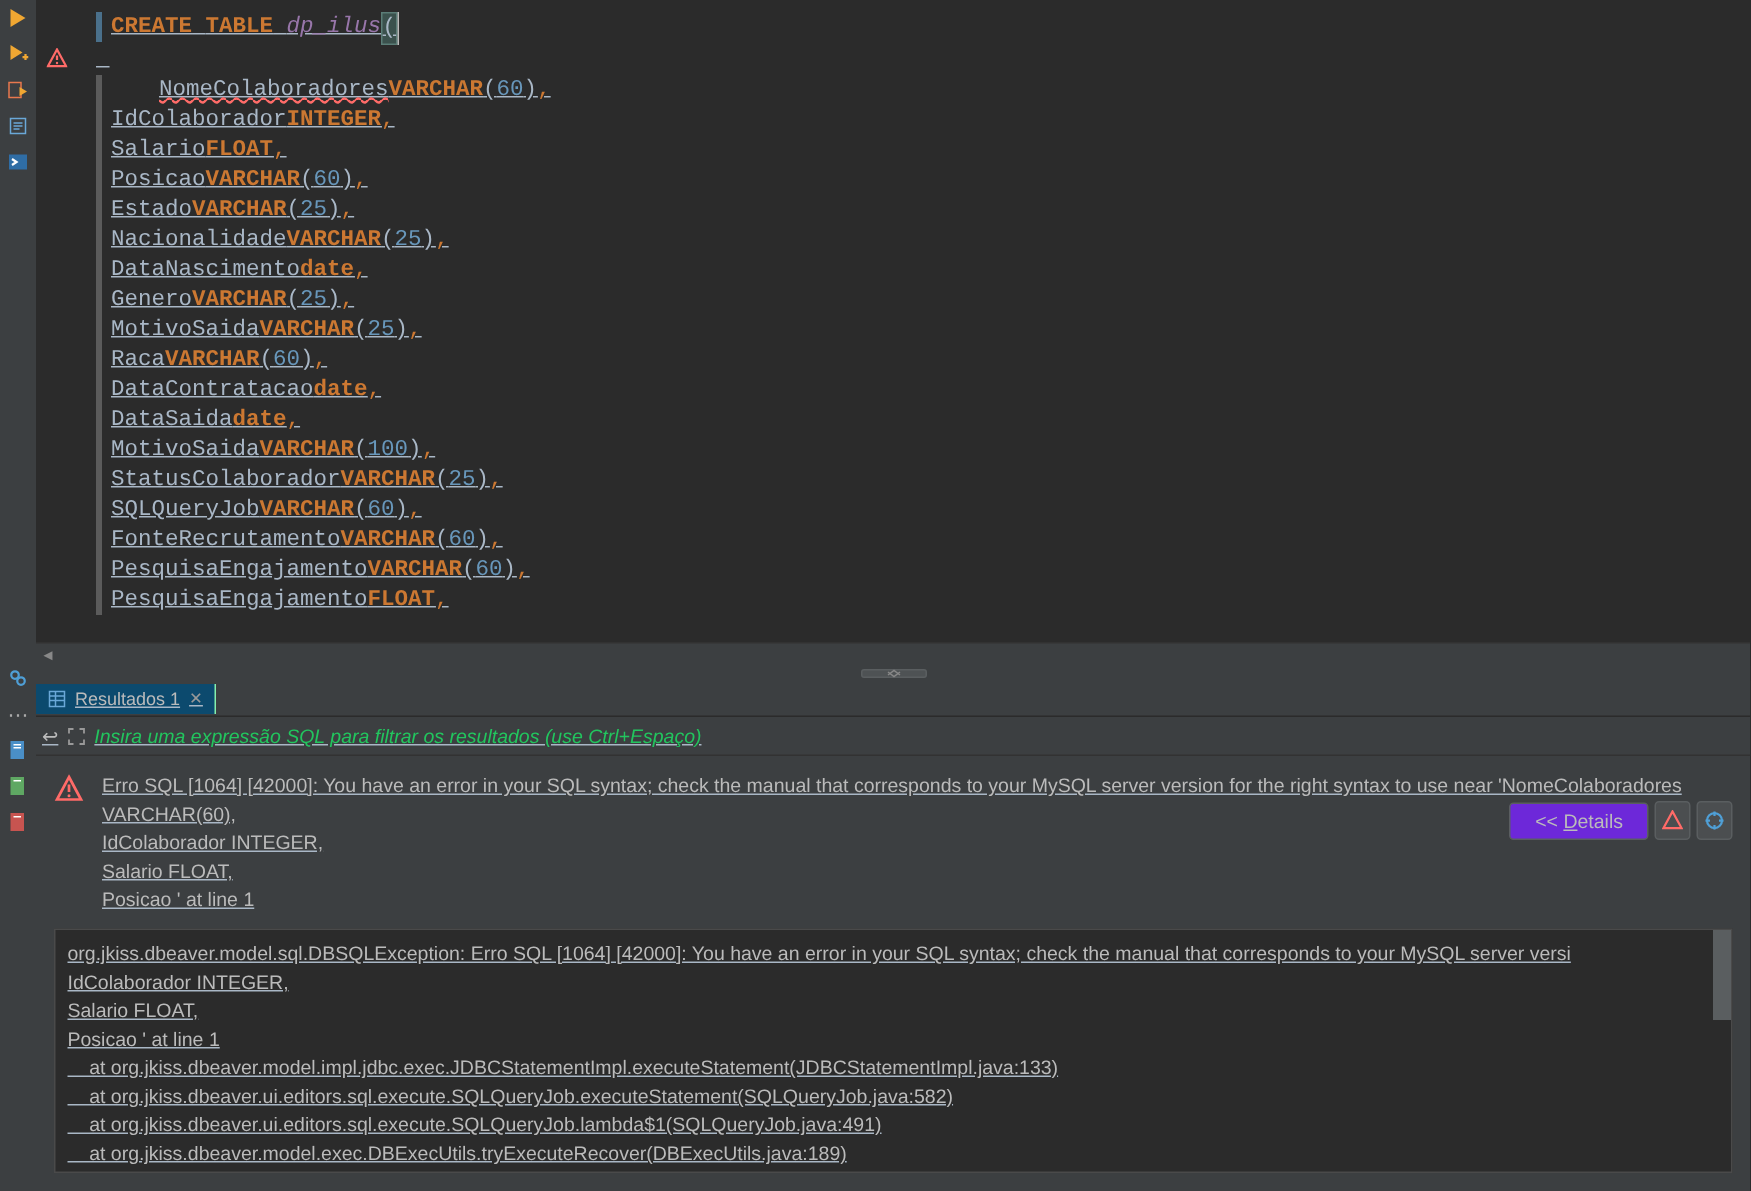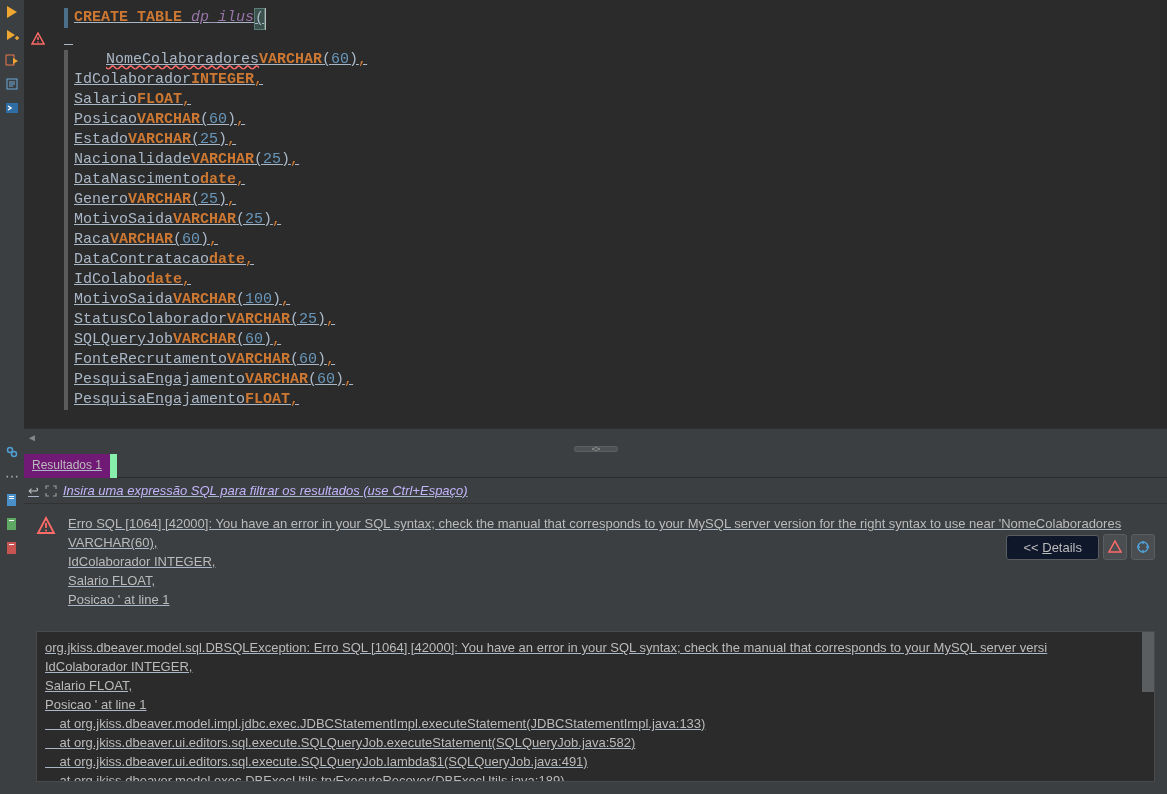--- a/index.html
+++ b/index.html
@@ -154,23 +154,22 @@
       background: #3c3f41;
       border-bottom: 1px solid #2b2b2b;
     }
     .results-tab {
       padding: 3px 8px;
       display: flex;
       align-items: center;
       gap: 6px;
       font-size: 12px;
       color: #bbbbbb;
-      background: #701a75;
-      border-right: 7px solid #86efac;
-      flex-direction: column;
+      background: #0c4a6e;
+      border-right: 1px solid #86efac;
     }
     .tab-close {
       font-size: 11px;
       cursor: pointer;
       color: #999;
     }
     .results-header {
       height: 26px;
       background: #3c3f41;
       display: flex;
@@ -190,21 +189,21 @@
       width: 16px;
       height: 16px;
       display: flex;
       align-items: center;
       justify-content: center;
       color: #888;
       font-size: 11px;
     }
     .filter-placeholder {
       flex: 1;
-      color: #c4b5fd;
+      color: #22c55e;
       font-style: italic;
       font-size: 13px;
     }
     .error-display {
       padding: 10px 12px;
       display: flex;
       gap: 12px;
       align-items: flex-start;
       position: relative;
     }
@@ -223,21 +222,21 @@
     .error-actions {
       position: absolute;
       right: 12px;
       top: 30px;
       display: flex;
       gap: 4px;
       align-items: center;
     }
     .details-btn {
       border: 1px solid #5a5e60;
-      background: #0f172a;
+      background: #6d28d9;
       color: #bbbbbb;
       padding: 4px 16px;
       border-radius: 3px;
       font-size: 13px;
       cursor: pointer;
     }
     .details-btn u {
       text-decoration: underline;
     }
     .small-btn {
@@ -245,21 +244,21 @@
       height: 26px;
       border: 1px solid #5a5e60;
       background: #4b4e50;
       border-radius: 3px;
       display: flex;
       align-items: center;
       justify-content: center;
       cursor: pointer;
     }
     .stacktrace {
-      margin: 12px 12px 12px 12px;
+      margin: 0 12px 12px 12px;
       background: #2b2b2b;
       border: 1px solid #4a4a4a;
       padding: 6px 8px;
       font-size: 13px;
       color: #bbbbbb;
       line-height: 19px;
       white-space: pre;
       overflow: hidden;
       flex: 1;
       position: relative;
@@ -366,21 +365,21 @@
         <div class="code-line"><span class="gutter"></span><span class="marker"></span><span class="ident">IdColaborador</span> <span class="typ">INTEGER</span><span class="komma">,</span></div>
         <div class="code-line"><span class="gutter"></span><span class="marker"></span><span class="ident">Salario</span> <span class="typ">FLOAT</span><span class="komma">,</span></div>
         <div class="code-line"><span class="gutter"></span><span class="marker"></span><span class="ident">Posicao</span> <span class="typ">VARCHAR</span><span class="paren">(</span><span class="num">60</span><span class="paren">)</span><span class="komma">,</span></div>
         <div class="code-line"><span class="gutter"></span><span class="marker"></span><span class="ident">Estado</span> <span class="typ">VARCHAR</span><span class="paren">(</span><span class="num">25</span><span class="paren">)</span><span class="komma">,</span></div>
         <div class="code-line"><span class="gutter"></span><span class="marker"></span><span class="ident">Nacionalidade</span> <span class="typ">VARCHAR</span><span class="paren">(</span><span class="num">25</span><span class="paren">)</span><span class="komma">,</span></div>
         <div class="code-line"><span class="gutter"></span><span class="marker"></span><span class="ident">DataNascimento</span> <span class="typ">date</span><span class="komma">,</span></div>
         <div class="code-line"><span class="gutter"></span><span class="marker"></span><span class="ident">Genero</span> <span class="typ">VARCHAR</span><span class="paren">(</span><span class="num">25</span><span class="paren">)</span><span class="komma">,</span></div>
         <div class="code-line"><span class="gutter"></span><span class="marker"></span><span class="ident">MotivoSaida</span> <span class="typ">VARCHAR</span><span class="paren">(</span><span class="num">25</span><span class="paren">)</span><span class="komma">,</span></div>
         <div class="code-line"><span class="gutter"></span><span class="marker"></span><span class="ident">Raca</span> <span class="typ">VARCHAR</span><span class="paren">(</span><span class="num">60</span><span class="paren">)</span><span class="komma">,</span></div>
         <div class="code-line"><span class="gutter"></span><span class="marker"></span><span class="ident">DataContratacao</span> <span class="typ">date</span><span class="komma">,</span></div>
-        <div class="code-line"><span class="gutter"></span><span class="marker"></span><span class="ident">IdColabo</span> <span class="typ">date</span><span class="komma">,</span></div>
+        <div class="code-line"><span class="gutter"></span><span class="marker"></span><span class="ident">DataSaida</span> <span class="typ">date</span><span class="komma">,</span></div>
         <div class="code-line"><span class="gutter"></span><span class="marker"></span><span class="ident">MotivoSaida</span> <span class="typ">VARCHAR</span><span class="paren">(</span><span class="num">100</span><span class="paren">)</span><span class="komma">,</span></div>
         <div class="code-line"><span class="gutter"></span><span class="marker"></span><span class="ident">StatusColaborador</span> <span class="typ">VARCHAR</span><span class="paren">(</span><span class="num">25</span><span class="paren">)</span><span class="komma">,</span></div>
         <div class="code-line"><span class="gutter"></span><span class="marker"></span><span class="ident">SQLQueryJob</span> <span class="typ">VARCHAR</span><span class="paren">(</span><span class="num">60</span><span class="paren">)</span><span class="komma">,</span></div>
         <div class="code-line"><span class="gutter"></span><span class="marker"></span><span class="ident">FonteRecrutamento</span> <span class="typ">VARCHAR</span><span class="paren">(</span><span class="num">60</span><span class="paren">)</span><span class="komma">,</span></div>
         <div class="code-line"><span class="gutter"></span><span class="marker"></span><span class="ident">PesquisaEngajamento</span> <span class="typ">VARCHAR</span><span class="paren">(</span><span class="num">60</span><span class="paren">)</span><span class="komma">,</span></div>
         <div class="code-line"><span class="gutter"></span><span class="marker"></span><span class="ident">PesquisaEngajamento</span> <span class="typ">FLOAT</span><span class="komma">,</span></div>
       </div>
     <div class="scroll-indicator">
       <div class="scroll-arrow">◄</div>
     </div>

